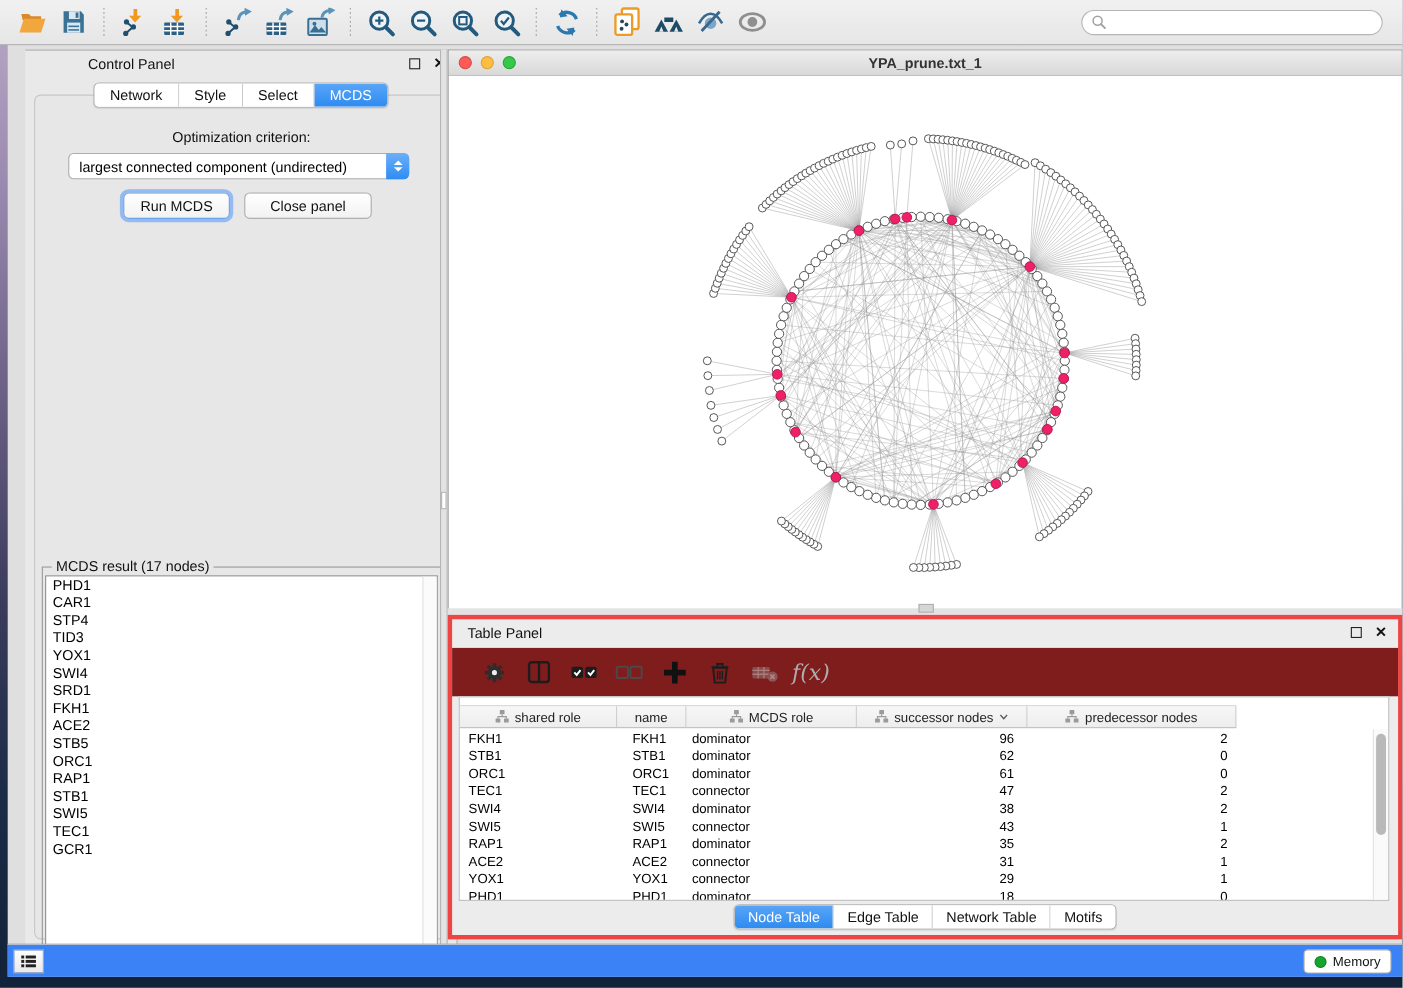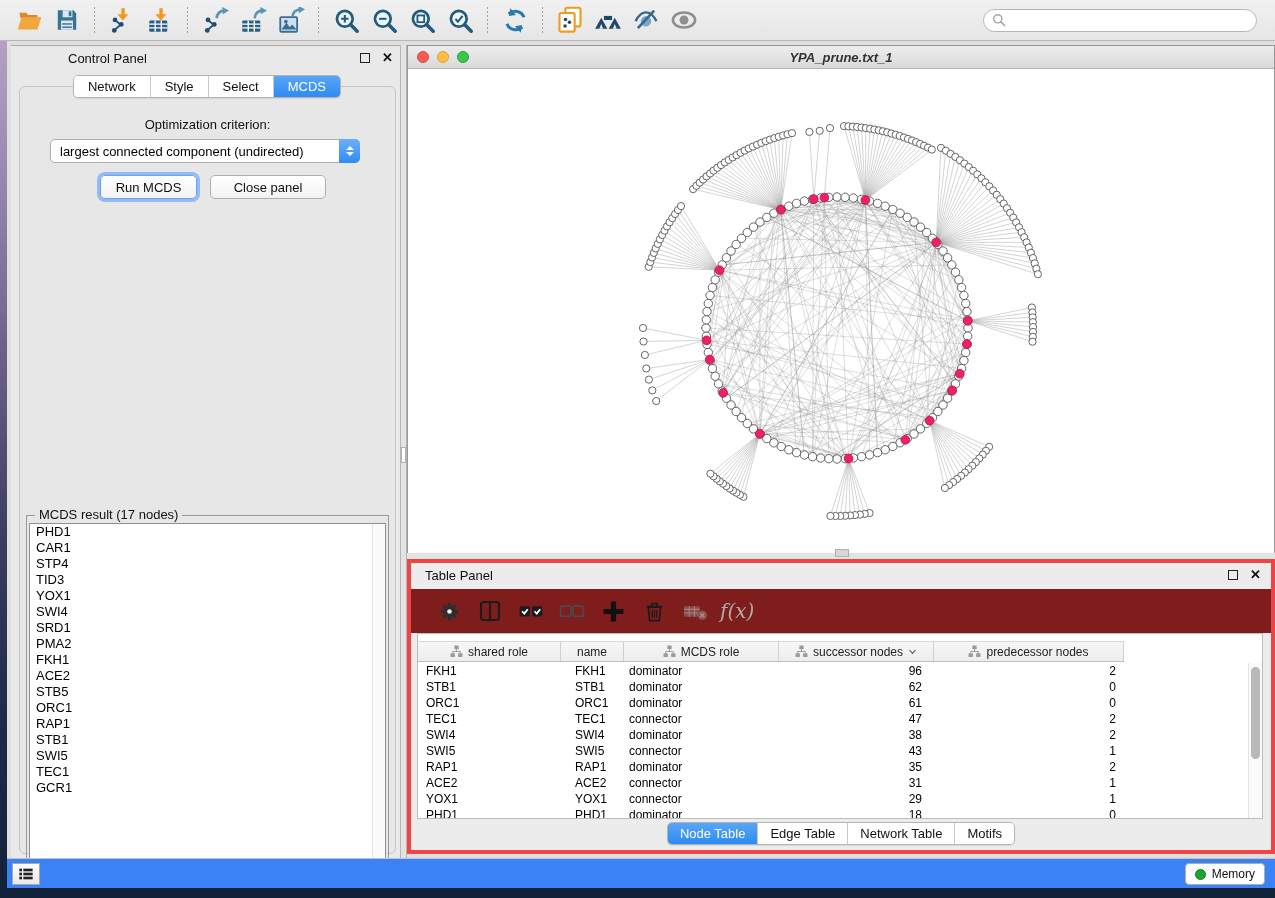--- a/index.html
+++ b/index.html
@@ -20,21 +20,21 @@
   .searchbox { margin-left:auto; margin-right:18px; width:274px; height:23px;
     background:#fff; border:1px solid #b5b5b5; border-radius:12px;
     display:flex; align-items:center; padding-left:8px; }
   .searchbox svg { opacity:.55; }
 
   
   .main { position:absolute; left:7px; top:41px; width:1268px; height:847px;
     background:#dfdfdf; }
 
   
-  .cpanel { position:absolute; left:4px; top:4px; width:393px; height:815px;
+  .cpanel { position:absolute; left:16px; top:4px; width:393px; height:815px;
     background:#e9e9e9; border:1px solid #ababab; border-left:none;padding-left:47px; }
   .frame-title { height:24px; display:flex; align-items:center; padding:0 10px;
     font-size:13px; color:#111; }
   .frame-title .spacer { flex:1; }
   .win-float { width:10px; height:10px; border:1.5px solid #222; margin-right:12px; display:inline-block; }
   .win-close { font-size:13px; font-weight:bold; color:#111; line-height:10px; }
   .cp-tabs { position:absolute; left:0; top:29px; width:100%; display:flex; justify-content:center; z-index:5; }
   .seg { display:flex; border:1px solid #b3b3b3; border-radius:5px; overflow:hidden;
     background:#fff; box-shadow:0 1px 1px rgba(0,0,0,.08); }
   .seg .tab { font-size:13px; padding:3px 14px; background:#fff; color:#111;
@@ -73,21 +73,21 @@
   .vsplit { position:absolute; left:393px; top:4px; width:7px; height:815px; background:#e3e3e3;
     border-left:1px solid #b5b5b5; border-right:1px solid #b5b5b5; }
   .vsplit .handle { position:absolute; left:0; top:402px; width:5px; height:16px;
     background:#fff; border:1px solid #b0b0b0; }
   .hsplit { position:absolute; left:400px; top:512px; width:868px; height:6px; background:#e3e3e3; }
   .hsplit .handle { position:absolute; left:428px; top:-4px; width:14px; height:8px;
     background:#d6d6d6; border:1px solid #b0b0b0; }
 
   
   .netframe { position:absolute; left:400px; top:4px; width:868px; height:512px;
-    border:1px solid #979797; background:#fff;font-style:italic; }
+    border:1px solid #979797; background:#fff; }
   .net-titlebar { height:23px; background:linear-gradient(#ededed,#d9d9d9);
     border-bottom:1px solid #b3b3b3; display:flex; align-items:center; position:relative; }
   .lights { display:flex; gap:8px; padding-left:9px; }
   .light { width:12px; height:12px; border-radius:50%; }
   .net-title { position:absolute; left:0; width:100%; text-align:center;
     font-size:13px; font-weight:bold; color:#333; }
   .net-canvas { position:absolute; left:0; top:23px; right:0; bottom:0; background:#fff; }
 
   
   .tframe { position:absolute; left:400px; top:518px; width:868px; height:295px;
@@ -325,21 +325,20 @@
         <span class="legend">MCDS result (17 nodes)</span>
         <div class="mcds-list">
           <div class="mcds-scroll"></div>
         <div class="mcds-item">PHD1</div>
             <div class="mcds-item">CAR1</div>
             <div class="mcds-item">STP4</div>
             <div class="mcds-item">TID3</div>
             <div class="mcds-item">YOX1</div>
             <div class="mcds-item">SWI4</div>
             <div class="mcds-item">SRD1</div>
-            <div class="mcds-item">PMA2</div>
             <div class="mcds-item">FKH1</div>
             <div class="mcds-item">ACE2</div>
             <div class="mcds-item">STB5</div>
             <div class="mcds-item">ORC1</div>
             <div class="mcds-item">RAP1</div>
             <div class="mcds-item">STB1</div>
             <div class="mcds-item">SWI5</div>
             <div class="mcds-item">TEC1</div>
             <div class="mcds-item">GCR1</div>
           </div>

